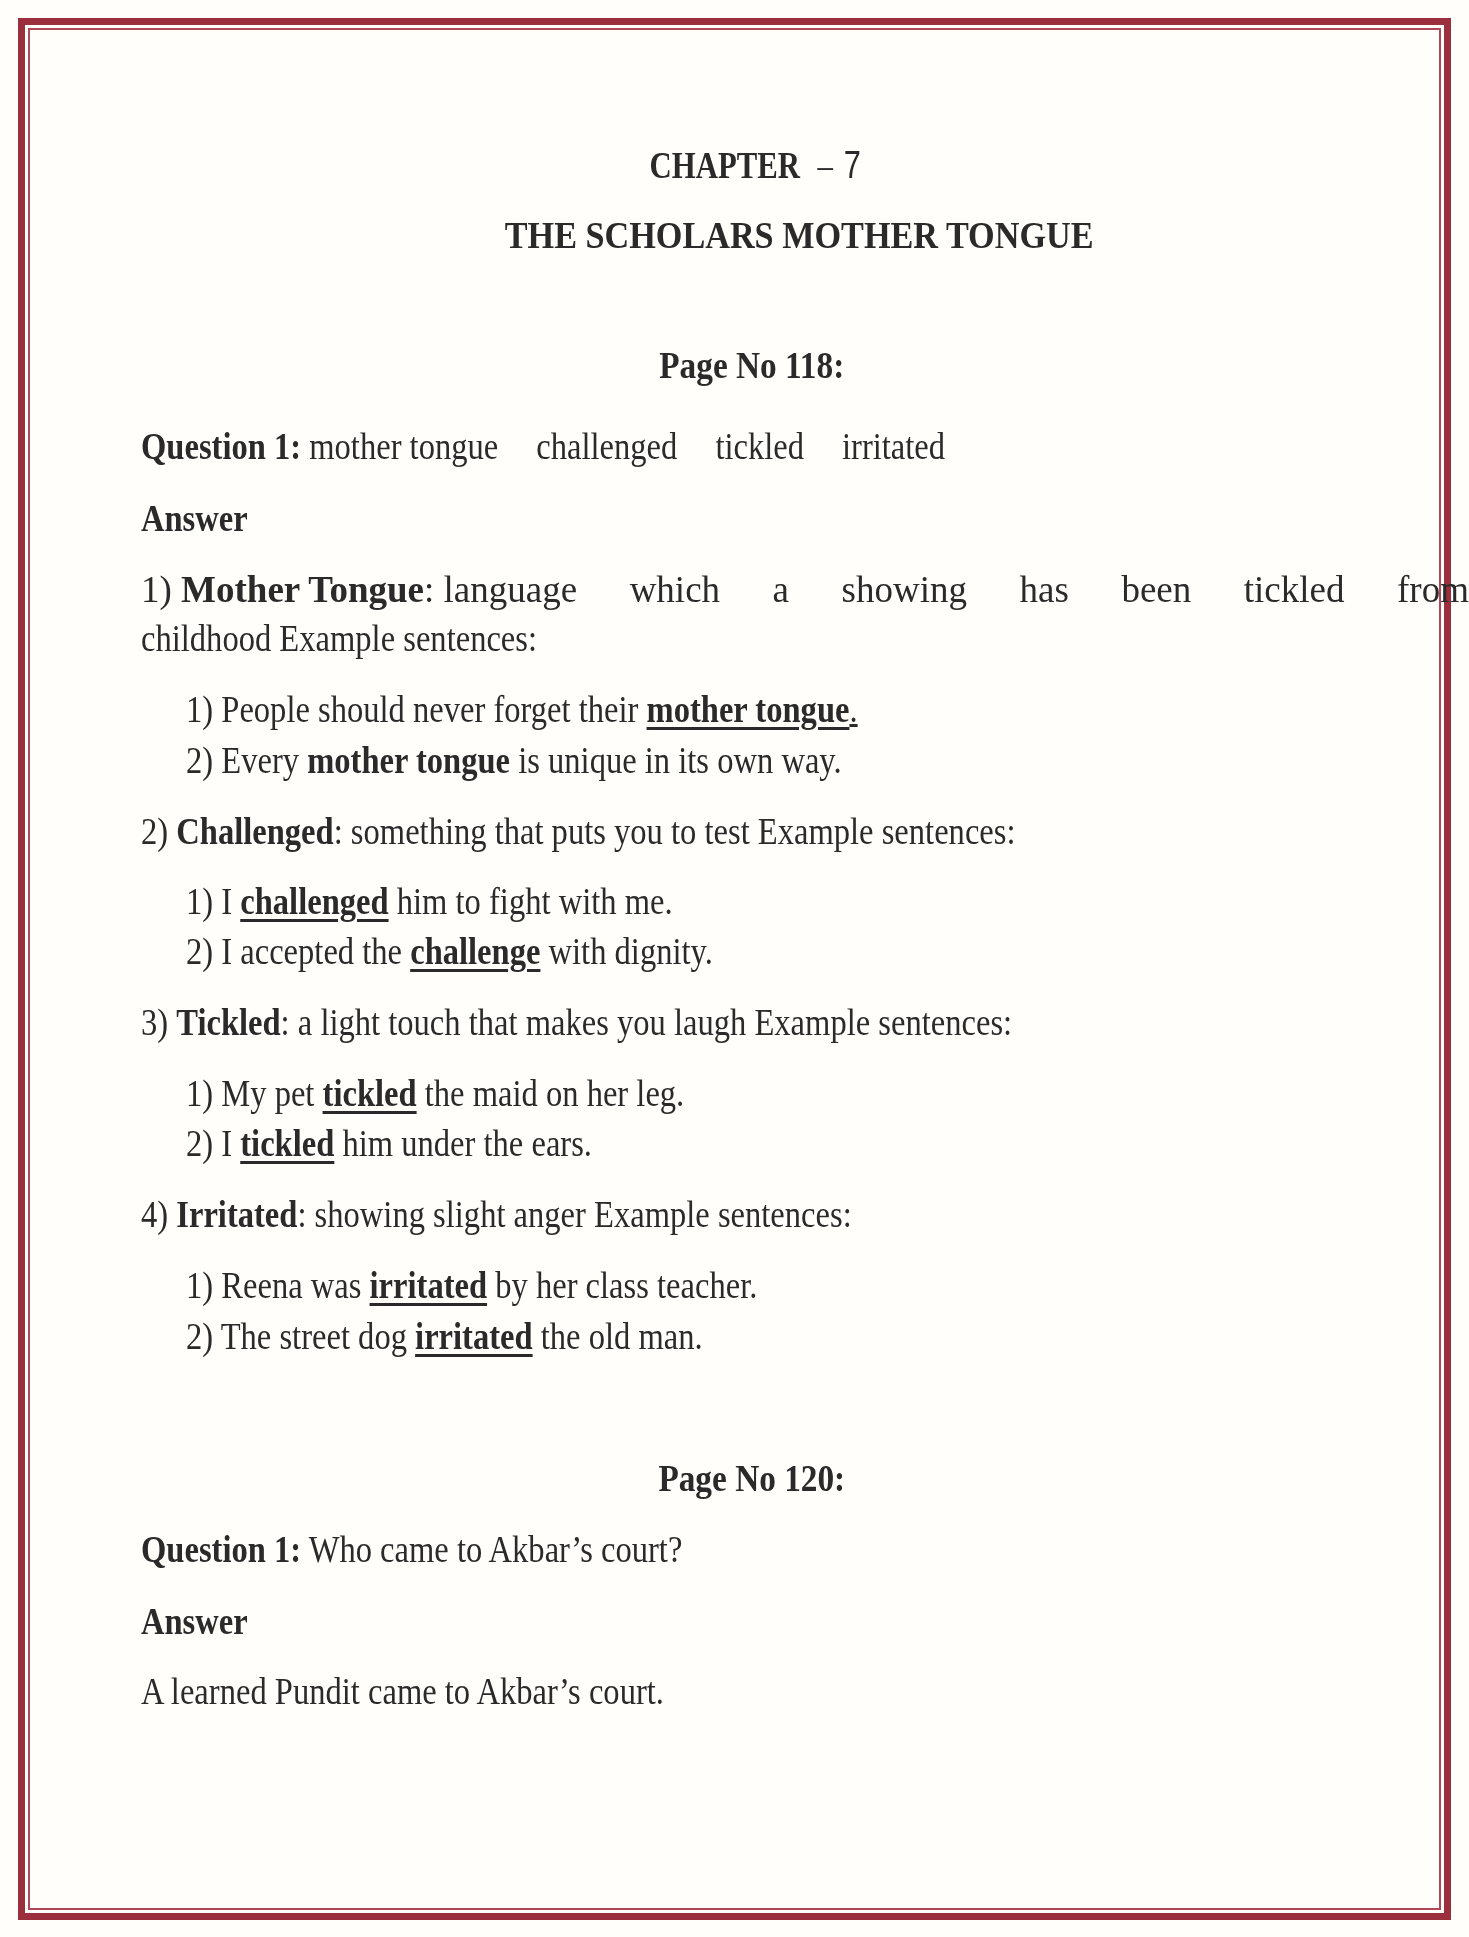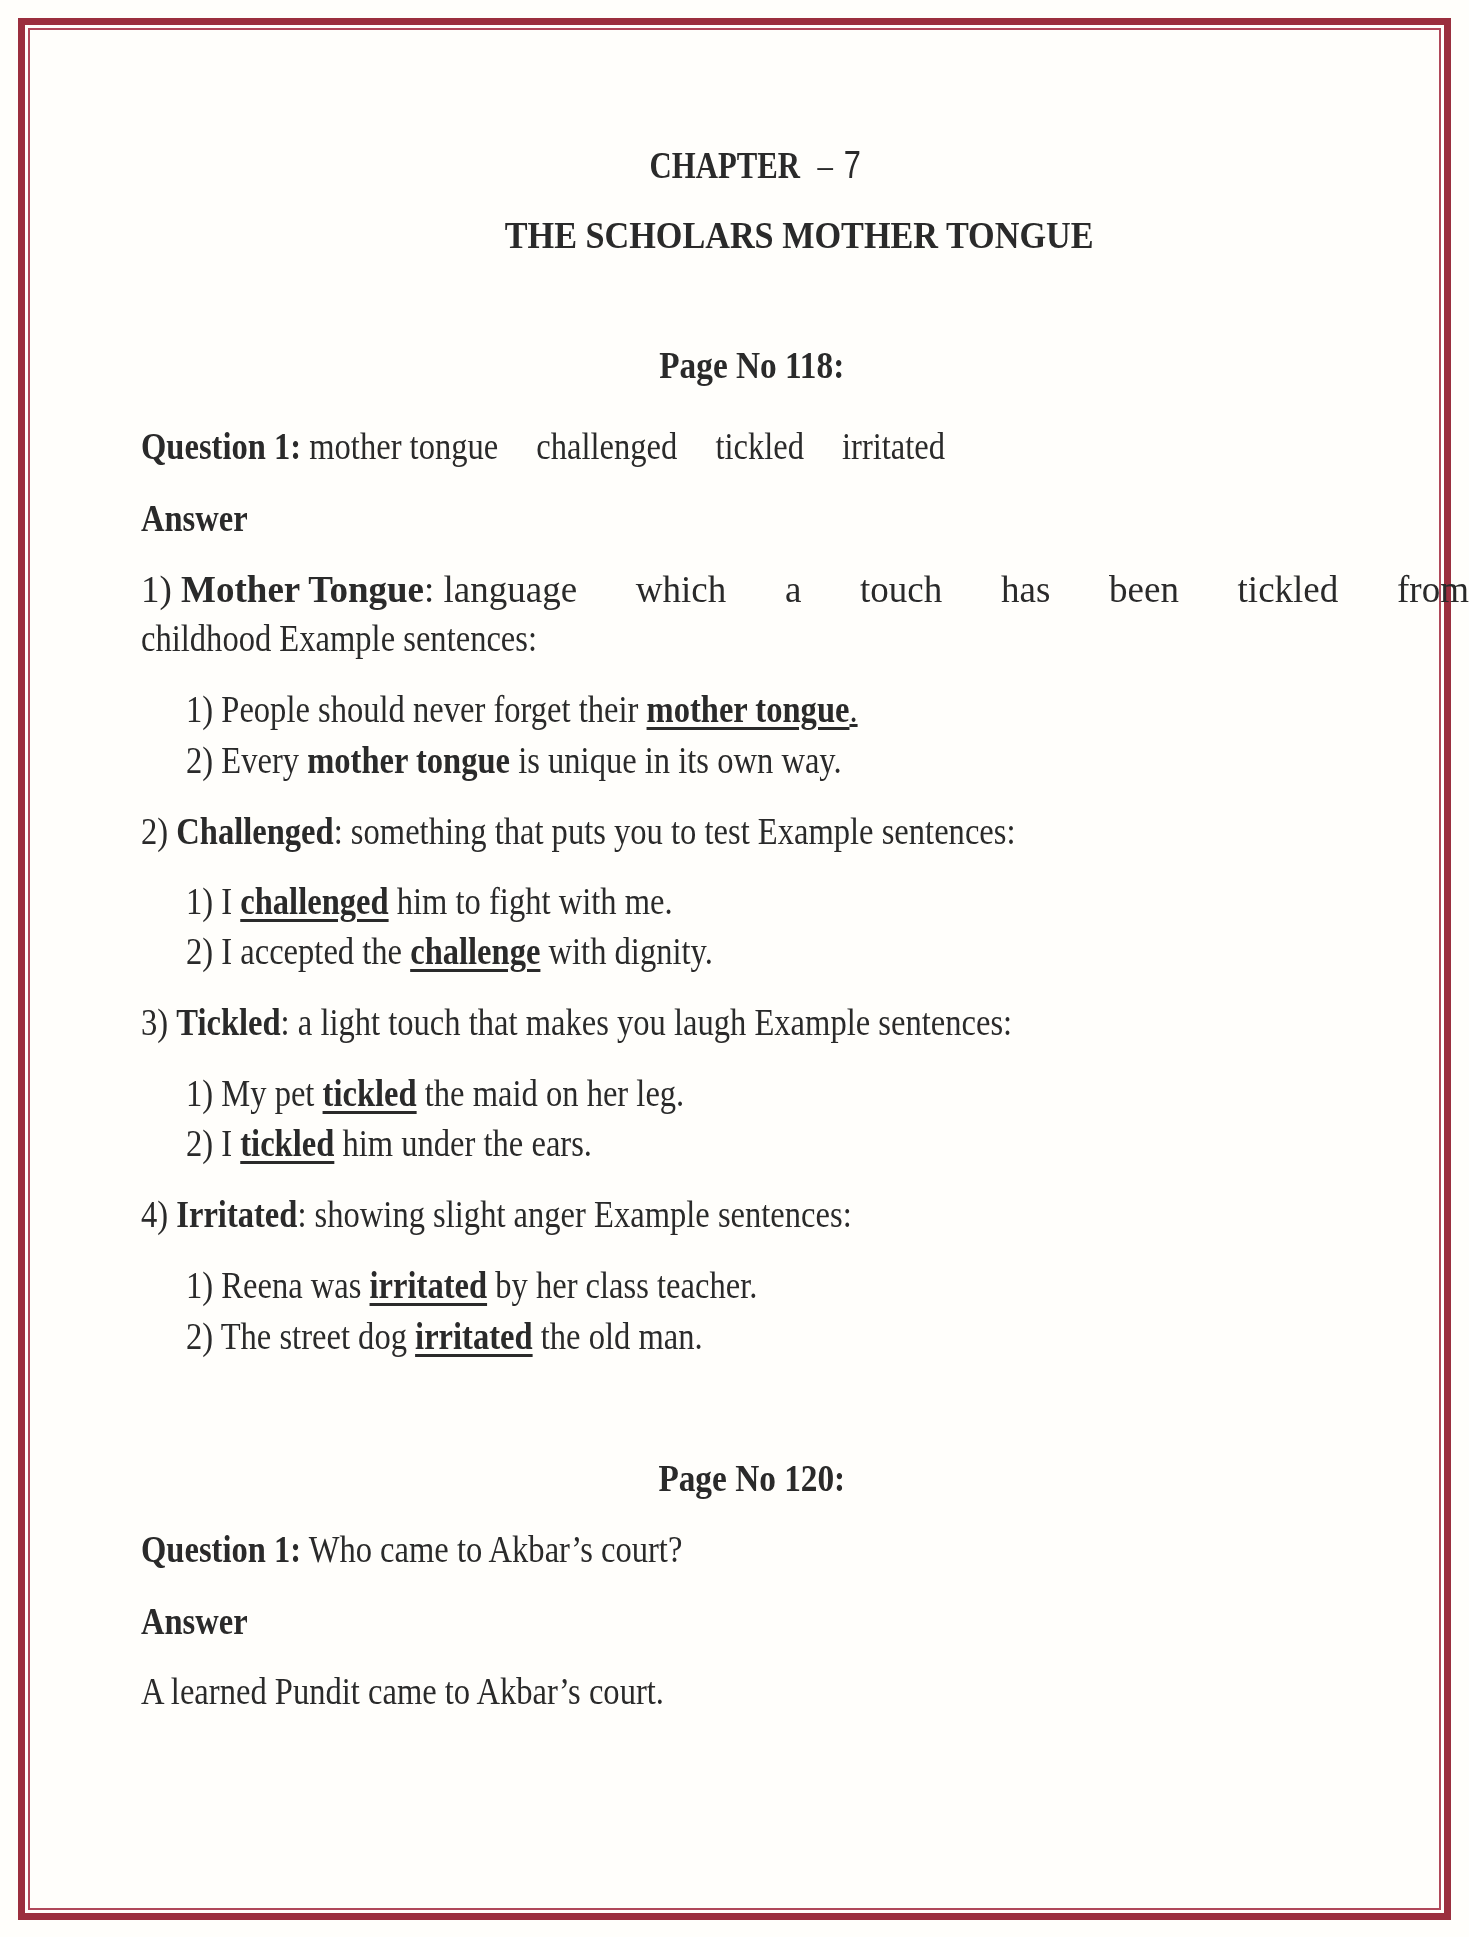--- a/index.html
+++ b/index.html
@@ -50,21 +50,21 @@
   <span>irritated</span>
 </div>
 
 <div class="line b" style="left:141px; top:497px;">Answer</div>
 
 <div class="line just" style="left:141px; top:568px;">
   <span class="jt">
     <span><span>1)</span> <span class="b">Mother Tongue</span><span>: language</span></span>
     <span>which</span>
     <span>a</span>
-    <span>touch</span>
+    <span>showing</span>
     <span>has</span>
     <span>been</span>
     <span>tickled</span>
     <span>from</span>
   </span>
 </div>
 <div class="line" style="left:141px; top:617px;">childhood Example sentences:</div>
 
 <div class="line" style="left:186px; top:688px;">
   <span>1)</span>

